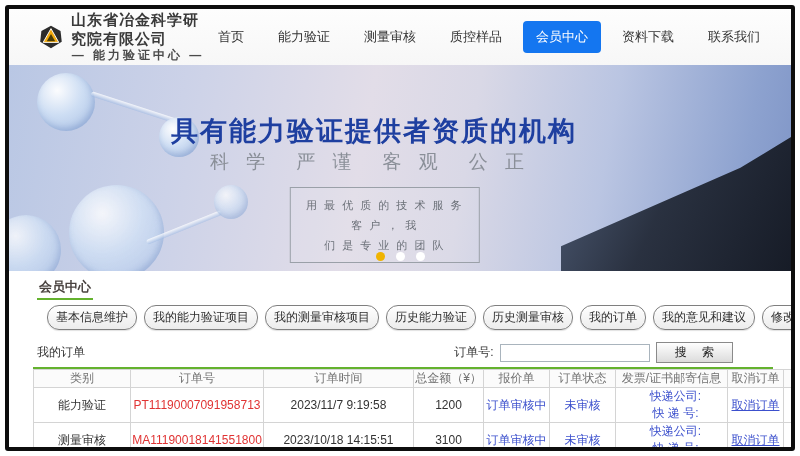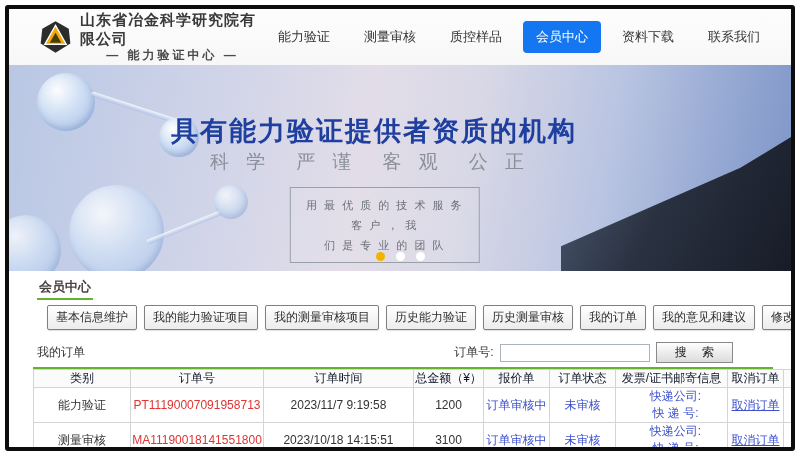--- a/index.html
+++ b/index.html
@@ -58,36 +58,36 @@
   .dot.active { background:#f0b400; }
   
   .content { padding:6px 18px 0 24px; }
   .section-title {
     display:inline-block; font-size:13px; font-weight:bold; color:#4a4340;
     border-bottom:2px solid #64b22e; padding:0 2px 2px 2px; margin-left:4px;
   }
   .tab-row { margin-top:5px; display:flex; gap:7px; padding-left:14px; }
   .tab-btn {
     font-size:12px; color:#2f2f2f; background:linear-gradient(#ffffff,#ececec);
-    border:1px solid #7f7f7f; border-radius:2px; padding:3px 8px; cursor:pointer; white-space:nowrap;
+    border:1px solid #7f7f7f; border-radius:12px; padding:3px 8px; cursor:pointer; white-space:nowrap;
     box-shadow:0 1px 1px rgba(0,0,0,.12);
   }
   
   .orders-bar { margin-top:12px; display:flex; align-items:center; border-bottom:2px solid #64b22e; padding:0 2px 4px 4px; }
   .orders-title { font-size:12px; color:#333; }
   .search-group { margin-left:auto; display:flex; align-items:center; gap:6px; margin-right:38px; }
   .search-label { font-size:12px; color:#333;text-align:right; }
   .search-input { width:150px; height:18px; border:1px solid #a9b4bd; background:#fff; font-size:12px; padding:0 4px; }
   .search-btn {
     font-size:12px; color:#222; letter-spacing:6px; padding:1px 12px 1px 18px;
     background:linear-gradient(#fefefe,#dcdcdc); border:1px solid #8a8a8a; border-radius:0; cursor:pointer;
   }
   table.orders { width:100%; border-collapse:collapse; table-layout:fixed; margin-top:0; }
   table.orders th, table.orders td { border:1px solid #d4d4d4; font-size:12px; text-align:center; vertical-align:middle; }
-  table.orders th { height:14px; font-weight:normal; color:#0f172a; background:#fbfbfb; }
+  table.orders th { height:14px; font-weight:normal; color:#737373; background:#fbfbfb; }
   table.orders td { height:34px; color:#333; background:#fff; }
   td.ship { text-align:left; padding-left:8px; line-height:17px; }
   .link-red  { color:#e03333; cursor:pointer; }
   .link-blue { color:#3c50cd; text-decoration:underline; cursor:pointer; }
   .txt-blue  { color:#3c50cd; }
 </style>
 </head>
 <body>
 
 <div class="frame">
@@ -98,20 +98,21 @@
         <polygon points="20,1 36,10 38,28 20,39 2,28 4,10" fill="#2c2c2c"></polygon>
         <polygon points="20,6 33,29 7,29" fill="#f2a90c" stroke="#fff" stroke-width="1.6"></polygon>
         <polygon points="20,15 27,27 13,27" fill="#4a3c05"></polygon>
       </svg>
       <div class="brand">
         <span class="brand-name">山东省冶金科学研究院有限公司</span>
         <span class="brand-sub">— 能力验证中心 —</span>
       </div>
     </div>
     <div class="nav">
+      <span class="nav-item">首页</span>
       <span class="nav-item">能力验证</span>
       <span class="nav-item">测量审核</span>
       <span class="nav-item">质控样品</span>
       <span class="nav-item active">会员中心</span>
       <span class="nav-item">资料下载</span>
       <span class="nav-item">联系我们</span>
     </div>
   </div>
 
   <div class="banner">

